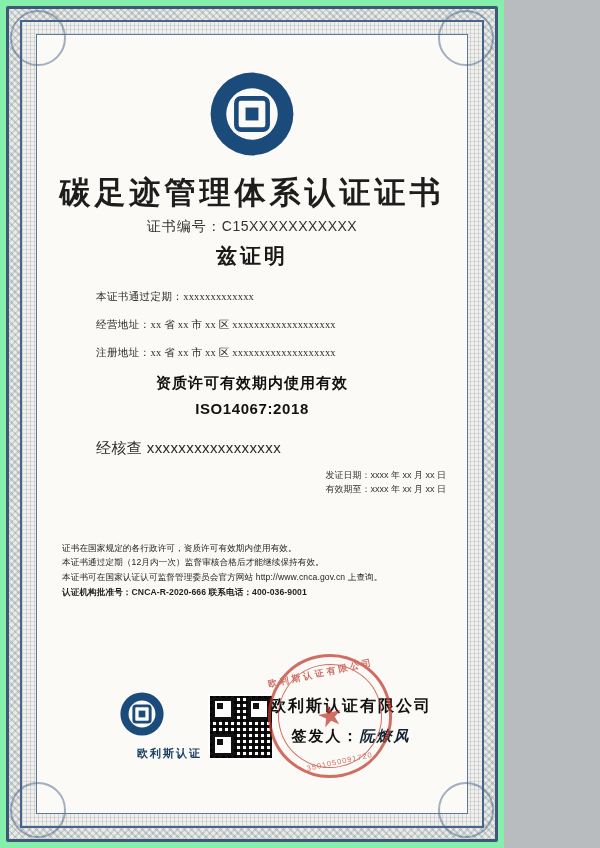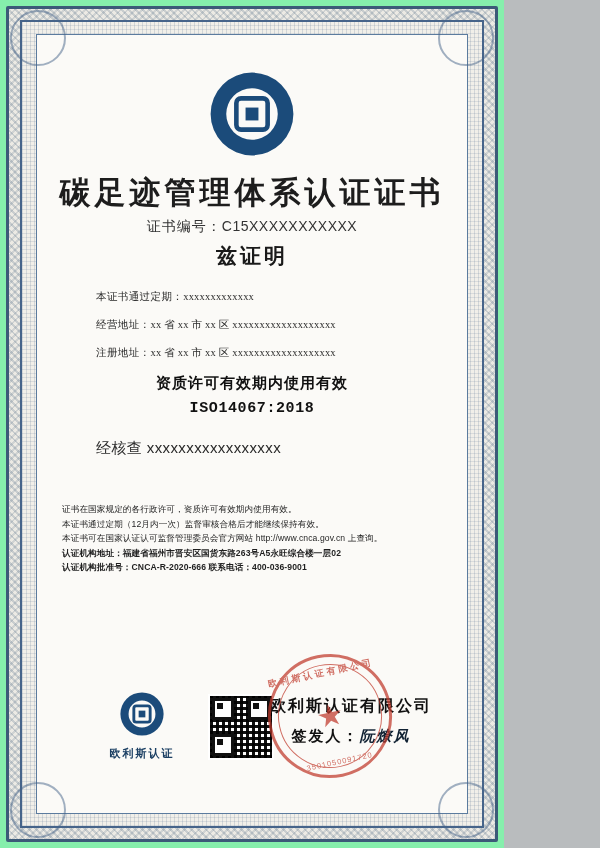--- a/index.html
+++ b/index.html
@@ -112,21 +112,21 @@
     text-align:center;
     font-family:"DejaVu Sans",sans-serif;
     font-size:15px;
     font-weight:bold;
     letter-spacing:1px;
     color:#111;
   }
   .standard-code{
     margin-top:7px;
     text-align:center;
-    font-family:Liberation Mono, monospace;
+    font-family:Liberation Sans, sans-serif;
     font-size:15px;
     font-weight:bold;
     letter-spacing:.6px;
     color:#111;
   }
 
   .audit{
     margin:22px 0 0 52px;
     font-size:15px;
     color:#2a2a2a;
@@ -155,21 +155,21 @@
   
   .bottom{
     position:absolute;left:14px;right:10px;bottom:8px;
     height:120px;
   }
   .bottom-left{
     position:absolute;left:24px;top:12px;width:120px;text-align:center;
   }
   .bottom-left .mini-label{
     margin-top:4px;font-family:"DejaVu Sans",sans-serif;
-    font-size:11px;font-weight:bold;letter-spacing:2px;color:#1b3f63;
+    font-size:11px;font-weight:bold;letter-spacing:2px;color:#1b3f63;text-align:right;
   }
   .qr{
     position:absolute;left:150px;top:16px;
     width:62px;height:62px;
     background:
       repeating-linear-gradient(0deg,#111 0 3px,#fff 3px 6px),
       repeating-linear-gradient(90deg,#111 0 3px,#fff 3px 6px);
     background-blend-mode:multiply;
     border:2px solid #fff;
   }
@@ -267,26 +267,29 @@
       <div class="field">
         <span class="k">注册地址：</span><span class="v">xx 省 xx 市 xx 区 xxxxxxxxxxxxxxxxxxx</span>
       </div>
     </div>
 
     <div class="standard">资质许可有效期内使用有效</div>
     <div class="standard-code">ISO14067:2018</div>
 
     <div class="audit">经核查 xxxxxxxxxxxxxxxxx</div>
 
+    <div class="dates">
+      <div>发证日期：xxxx 年 xx 月 xx 日</div>
+      <div>有效期至：xxxx 年 xx 月 xx 日</div>
+    </div>
 
     <div class="notes">
       <div>证书在国家规定的各行政许可，资质许可有效期内使用有效。</div>
       <div>本证书通过定期（12月内一次）监督审核合格后才能继续保持有效。</div>
       <div>本证书可在国家认证认可监督管理委员会官方网站 http://www.cnca.gov.cn 上查询。</div>
-      <div class="bold">认证机构地址：福建省福州市晋安区国货东路263号A5永旺综合楼一层02</div>
       <div class="bold">认证机构批准号：CNCA-R-2020-666  联系电话：400-036-9001</div>
     </div>
 
     <div class="bottom">
 
       <div class="bottom-left">
         <span>
           <svg width="48" height="48" viewBox="0 0 100 100" aria-hidden="true">
             <path d="M50 5 A45 45 0 0 1 95 50 L78 50 A28 28 0 0 0 50 22 Z" fill="#1b4b7a"></path>
             <path d="M95 50 A45 45 0 0 1 50 95 L50 78 A28 28 0 0 0 78 50 Z" fill="#1b4b7a"></path>

